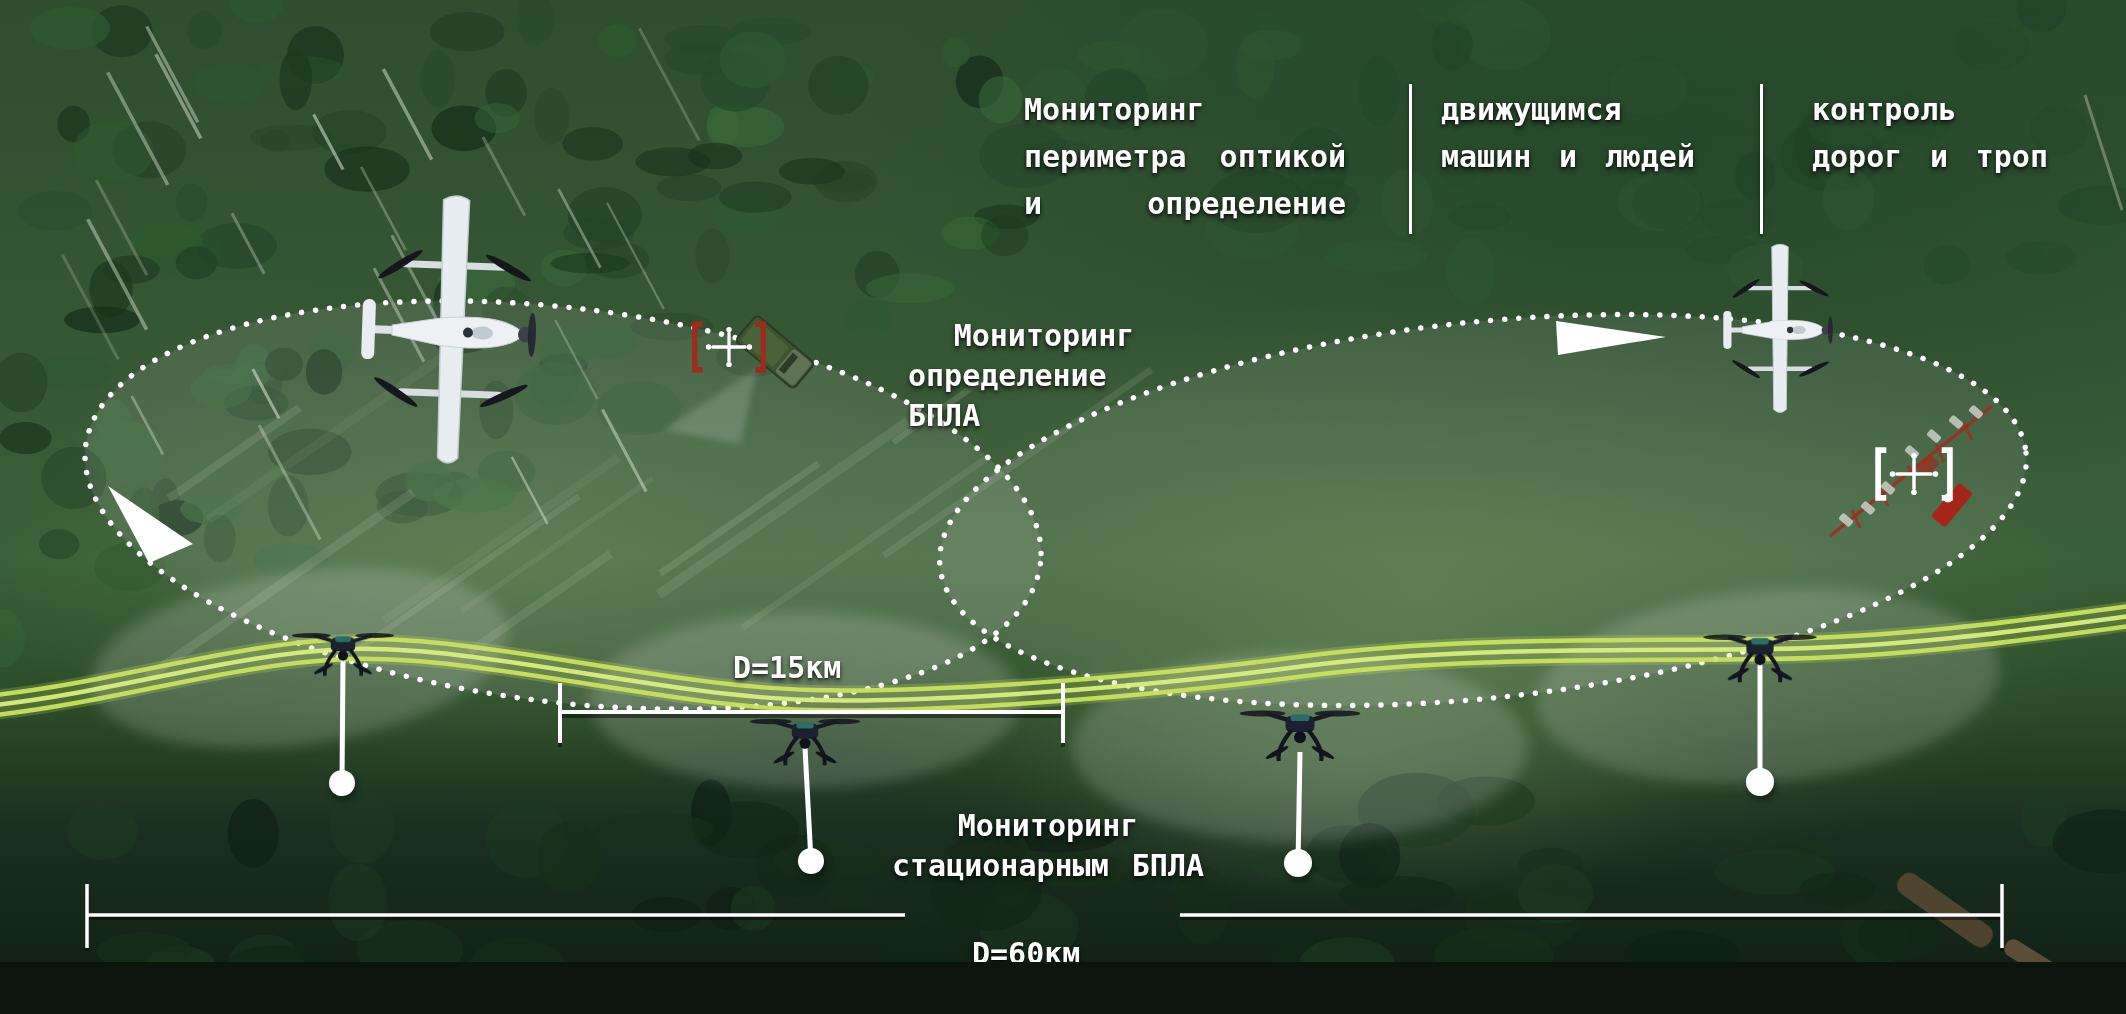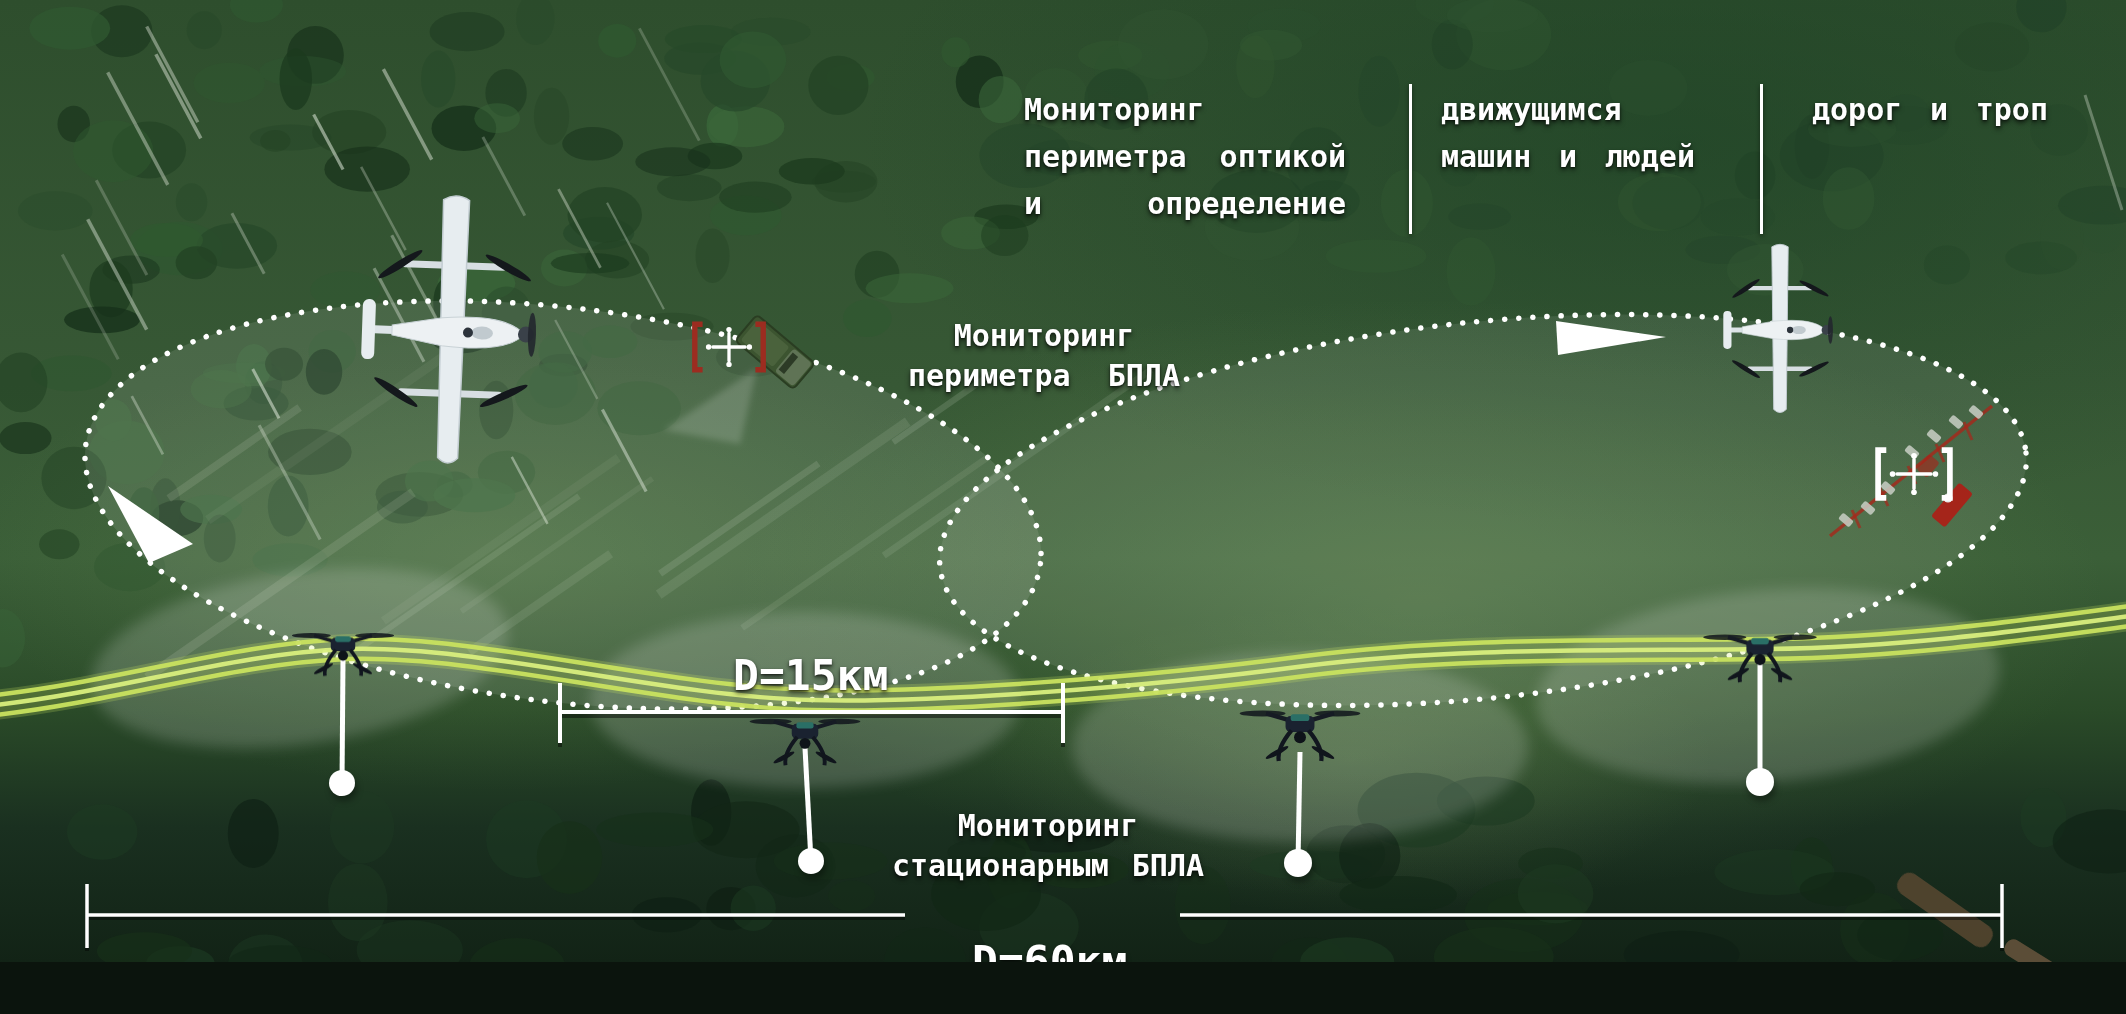--- a/index.html
+++ b/index.html
@@ -21,21 +21,21 @@
   }
   .feature{font-size:30px;line-height:47px;top:86px;white-space:normal;}
   .feature .ln{display:block;text-align:justify;text-align-last:justify;}
   .divider{
     position:absolute;top:84px;width:3px;height:150px;background:#fff;
     box-shadow:0 2px 4px rgba(0,0,0,.5);
   }
   .midlabel{font-size:30px;line-height:40px;white-space:normal;}
   .midlabel .ln1{display:block;text-align:center;}
   .midlabel .ln2{display:block;text-align:justify;text-align-last:justify;}
-  .dist{font-size:43px;text-align:left;}
+  .dist{font-size:30px;text-align:left;}
 </style>
 </head>
 <body>
 
 <div class="stage">
 
 <svg class="scene" width="2126" height="1014" viewBox="0 0 2126 1014">
   <defs>
     <filter id="blur7" x="-30%" y="-30%" width="160%" height="160%">
           <feGaussianBlur stdDeviation="7"></feGaussianBlur>
@@ -454,26 +454,27 @@
   <span class="ln">периметра оптикой</span>
   <span class="ln">и определение</span>
 </div>
 <div class="divider" style="left:1409px;"></div>
 <div class="label feature" style="left:1441px;width:254px;">
   <span class="ln">движущимся</span>
   <span class="ln">машин и людей</span>
 </div>
 <div class="divider" style="left:1760px;"></div>
 <div class="label feature" style="left:1812px;width:236px;">
+  <span class="ln">контроль</span>
   <span class="ln">дорог и троп</span>
 </div>
 
 <div class="label midlabel" style="left:908px;top:316px;width:272px;">
   <span class="ln1">Мониторинг</span>
-  <span class="ln2">периметра БПЛА</span>
+  <span class="ln2">определение БПЛА</span>
 </div>
 
 <div class="label midlabel" style="left:892px;top:806px;width:312px;">
   <span class="ln1">Мониторинг</span>
   <span class="ln2">стационарным БПЛА</span>
 </div>
 
 <div class="label dist" style="left:733px;top:650px;width:146px;">D=15км</div>
 <div class="label dist" style="left:972px;top:888px;width:140px;margin-top:48px;">D=60км</div>
 

